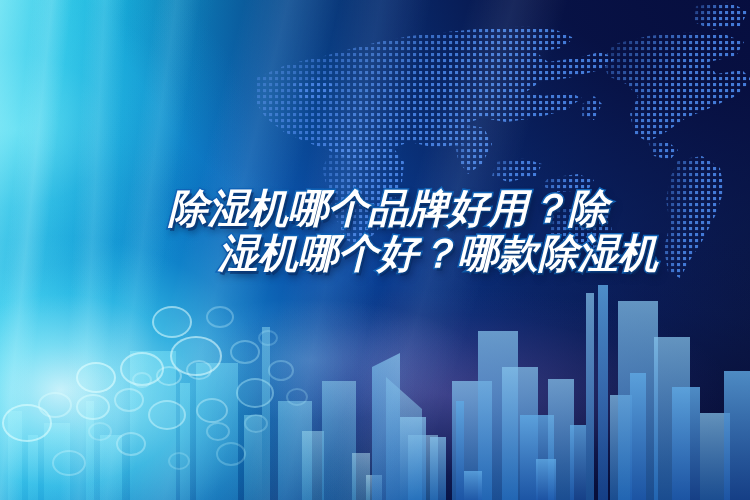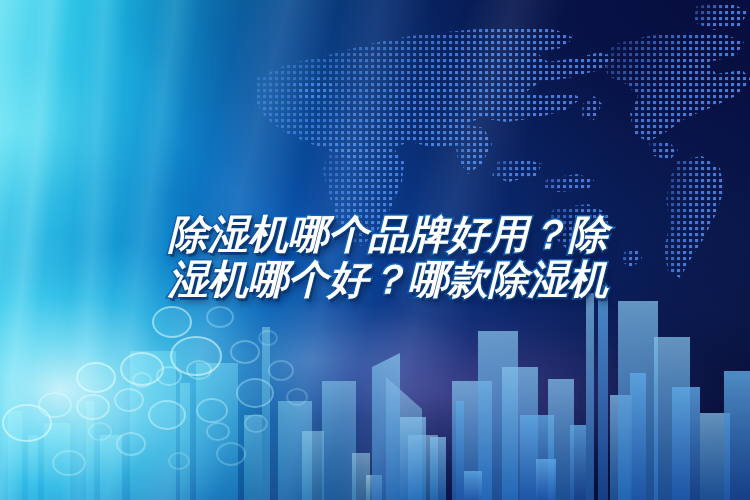--- a/index.html
+++ b/index.html
@@ -80,22 +80,22 @@
     position:absolute;left:118px;top:186px;width:540px;
     font-size:40px;line-height:45px;font-weight:bold;font-style:italic;
     letter-spacing:0px;color:#ffffff;text-align:center;
     -webkit-text-stroke:3px #1166bb;
     paint-order:stroke fill;
     text-shadow:
       2px 3px 0 rgba(8,40,95,0.55),
       3px 5px 7px rgba(4,20,60,0.55);
   }
   #headline .ln{display:block;white-space:nowrap;}
-  #headline .ln.l1{text-align:center;margin-top:26px;}
-  #headline .ln.l2{text-align:center;}
+  #headline .ln.l1{text-align:center;}
+  #headline .ln.l2{text-align:right;}
   #headline .ln.l3{text-align:center;}
 </style>
 </head>
 <body>
 
 <div id="stage">
 
   <div class="layer" id="bg-base"></div>
   <div class="layer" id="bg-corner-dark"></div>
   <div class="layer" id="bg-bottom-dark"></div>

